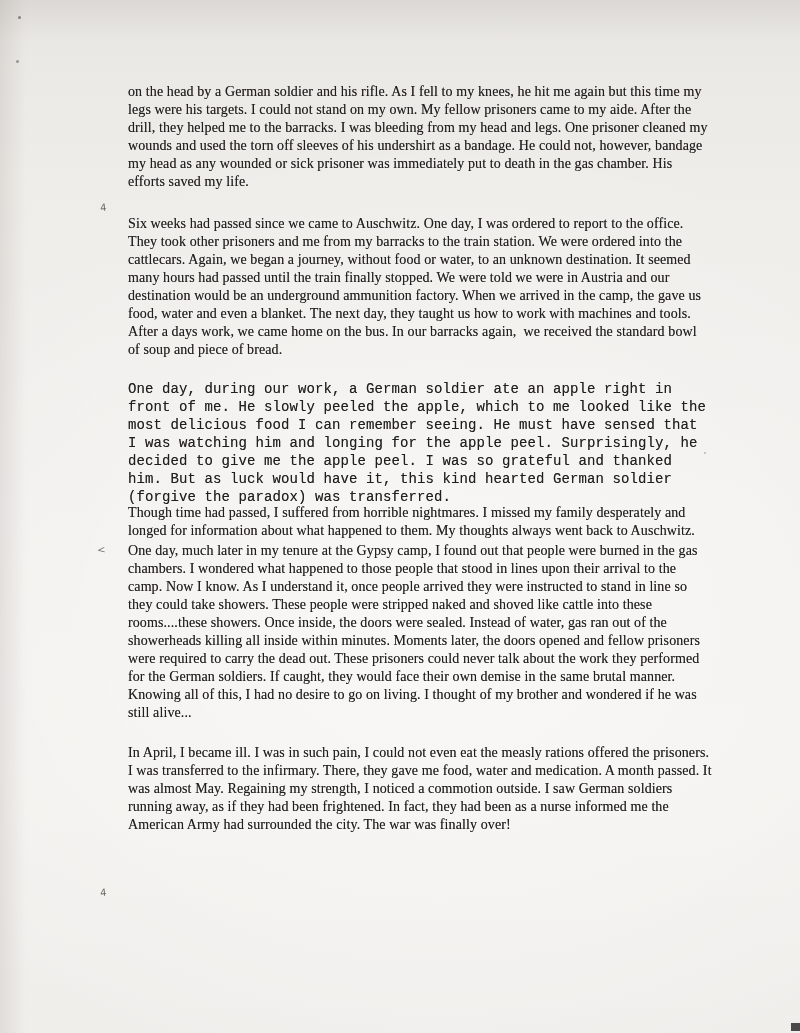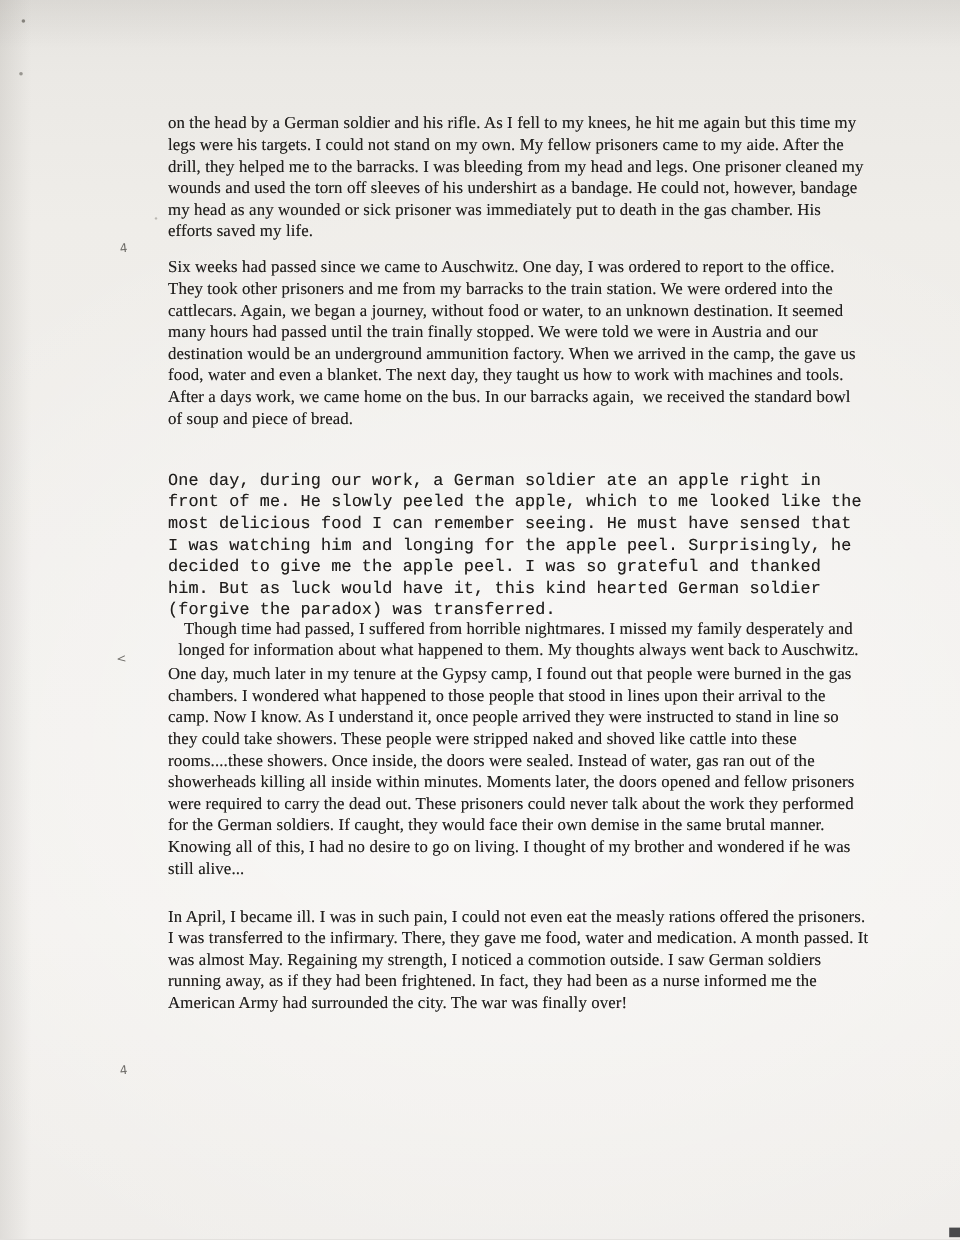--- a/index.html
+++ b/index.html
@@ -35,32 +35,32 @@
   .textblock {
     position: absolute;
     left: 128px;
     top: 0;
     width: 584px;
   }
   .para {
     position: absolute;
     left: 0;
     width: 100%;
-    margin: 12px;
+    margin: 0;
     font-size: 14px;
     line-height: 18px;
     letter-spacing: 0.1px;
     color: #211f1d;
     text-shadow: 0 0 0.5px rgba(33,31,29,0.55);
     white-space: pre-wrap;
   }
   .p1 { top: 83px; }
-  .p2 { top: 203px; }
+  .p2 { top: 215px; }
   .p3 { top: 380px; font-family: Liberation Mono, monospace; }
-  .p4 { top: 504px; text-align: center; }
+  .p4 { top: 504px; }
   .p5 { top: 542px; }
   .p6 { top: 744px; }
 
   .pencil-mark {
     position: absolute;
     font-family: "DejaVu Sans", sans-serif;
     font-size: 10px;
     color: #55534f;
     opacity: 0.85;
     transform: rotate(-6deg);

